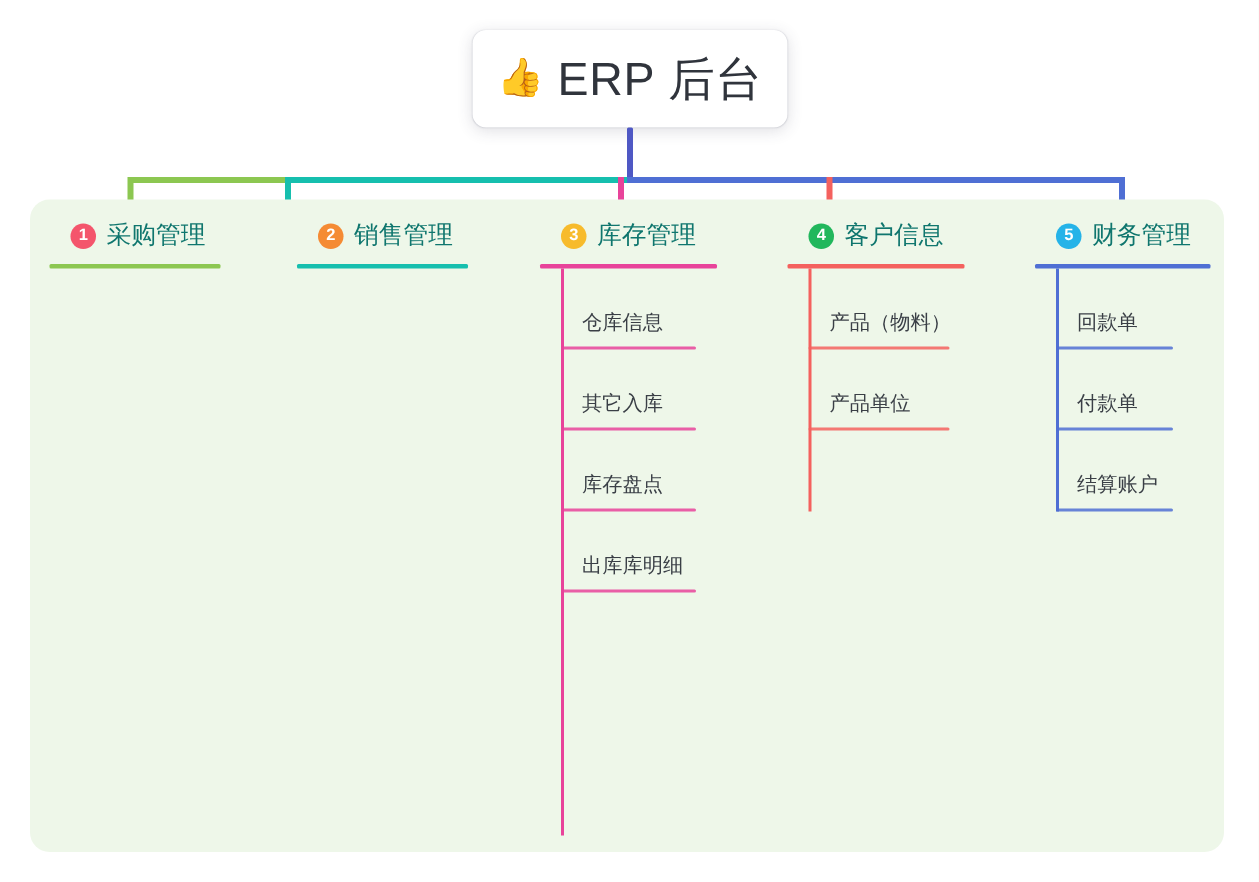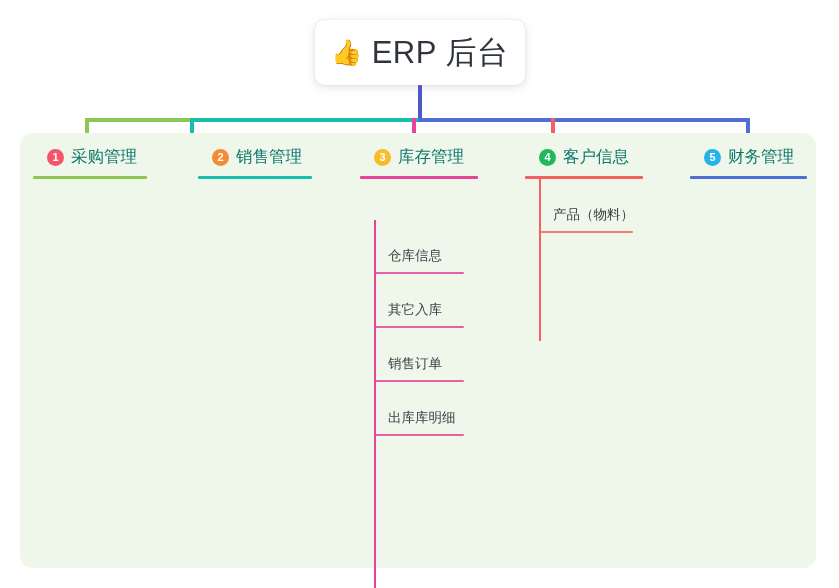--- a/index.html
+++ b/index.html
@@ -175,54 +175,73 @@
         <span class="col-title">销售管理</span>
       </div>
       <div class="header-rule" style="background: rgb(22, 191, 174); width: 114px;"></div>
     </div>
     <div class="column" style="left: 360px; width: 152px;">
       <div class="col-header">
         <span class="badge" style="background: rgb(247, 187, 44);">3</span>
         <span class="col-title">库存管理</span>
       </div>
       <div class="header-rule" style="background: rgb(232, 67, 154); width: 118px;"></div>
-      <div style="position: relative; margin-top: 41px;">
+      <div style="position: relative;">
         <div class="trunk" style="background: rgb(232, 67, 154); top: 0px; height: 378px;"></div>
         <div class="leaf">
           <span class="leaf-label">仓库信息</span>
           <div class="leaf-rule" style="background: rgb(232, 67, 154); width: 90px; opacity: 0.85;"></div>
         </div>
         <div class="leaf">
           <span class="leaf-label">其它入库</span>
           <div class="leaf-rule" style="background: rgb(232, 67, 154); width: 90px; opacity: 0.85;"></div>
         </div>
         <div class="leaf">
-          <span class="leaf-label">销售订单</span>
+          <span class="leaf-label">库存盘点</span>
           <div class="leaf-rule" style="background: rgb(232, 67, 154); width: 90px; opacity: 0.85;"></div>
         </div>
         <div class="leaf">
           <span class="leaf-label">出库库明细</span>
           <div class="leaf-rule" style="background: rgb(232, 67, 154); width: 90px; opacity: 0.85;"></div>
         </div>
       </div>
     </div>
     <div class="column" style="left: 525px; width: 152px;">
       <div class="col-header">
         <span class="badge" style="background: rgb(33, 183, 92);">4</span>
         <span class="col-title">客户信息</span>
       </div>
       <div class="header-rule" style="background: rgb(244, 97, 94); width: 118px;"></div>
       <div style="position: relative;">
         <div class="trunk" style="background: rgb(244, 97, 94); top: 0px; height: 162px;"></div>
         <div class="leaf">
           <span class="leaf-label">产品（物料）</span>
           <div class="leaf-rule" style="background: rgb(244, 97, 94); width: 94px; opacity: 0.85;"></div>
         </div>
+        <div class="leaf">
+          <span class="leaf-label">产品单位</span>
+          <div class="leaf-rule" style="background: rgb(244, 97, 94); width: 94px; opacity: 0.85;"></div>
+        </div>
       </div>
     </div>
     <div class="column" style="left: 690px; width: 128px;">
       <div class="col-header">
         <span class="badge" style="background: rgb(37, 179, 232);">5</span>
         <span class="col-title">财务管理</span>
       </div>
       <div class="header-rule" style="background: rgb(79, 111, 212); width: 117px;"></div>
+      <div style="position: relative;">
+        <div class="trunk" style="background: rgb(79, 111, 212); top: 0px; height: 162px;"></div>
+        <div class="leaf">
+          <span class="leaf-label">回款单</span>
+          <div class="leaf-rule" style="background: rgb(79, 111, 212); width: 78px; opacity: 0.85;"></div>
+        </div>
+        <div class="leaf">
+          <span class="leaf-label">付款单</span>
+          <div class="leaf-rule" style="background: rgb(79, 111, 212); width: 78px; opacity: 0.85;"></div>
+        </div>
+        <div class="leaf">
+          <span class="leaf-label">结算账户</span>
+          <div class="leaf-rule" style="background: rgb(79, 111, 212); width: 78px; opacity: 0.85;"></div>
+        </div>
+      </div>
     </div>
   </div>
 
 </body></html>

